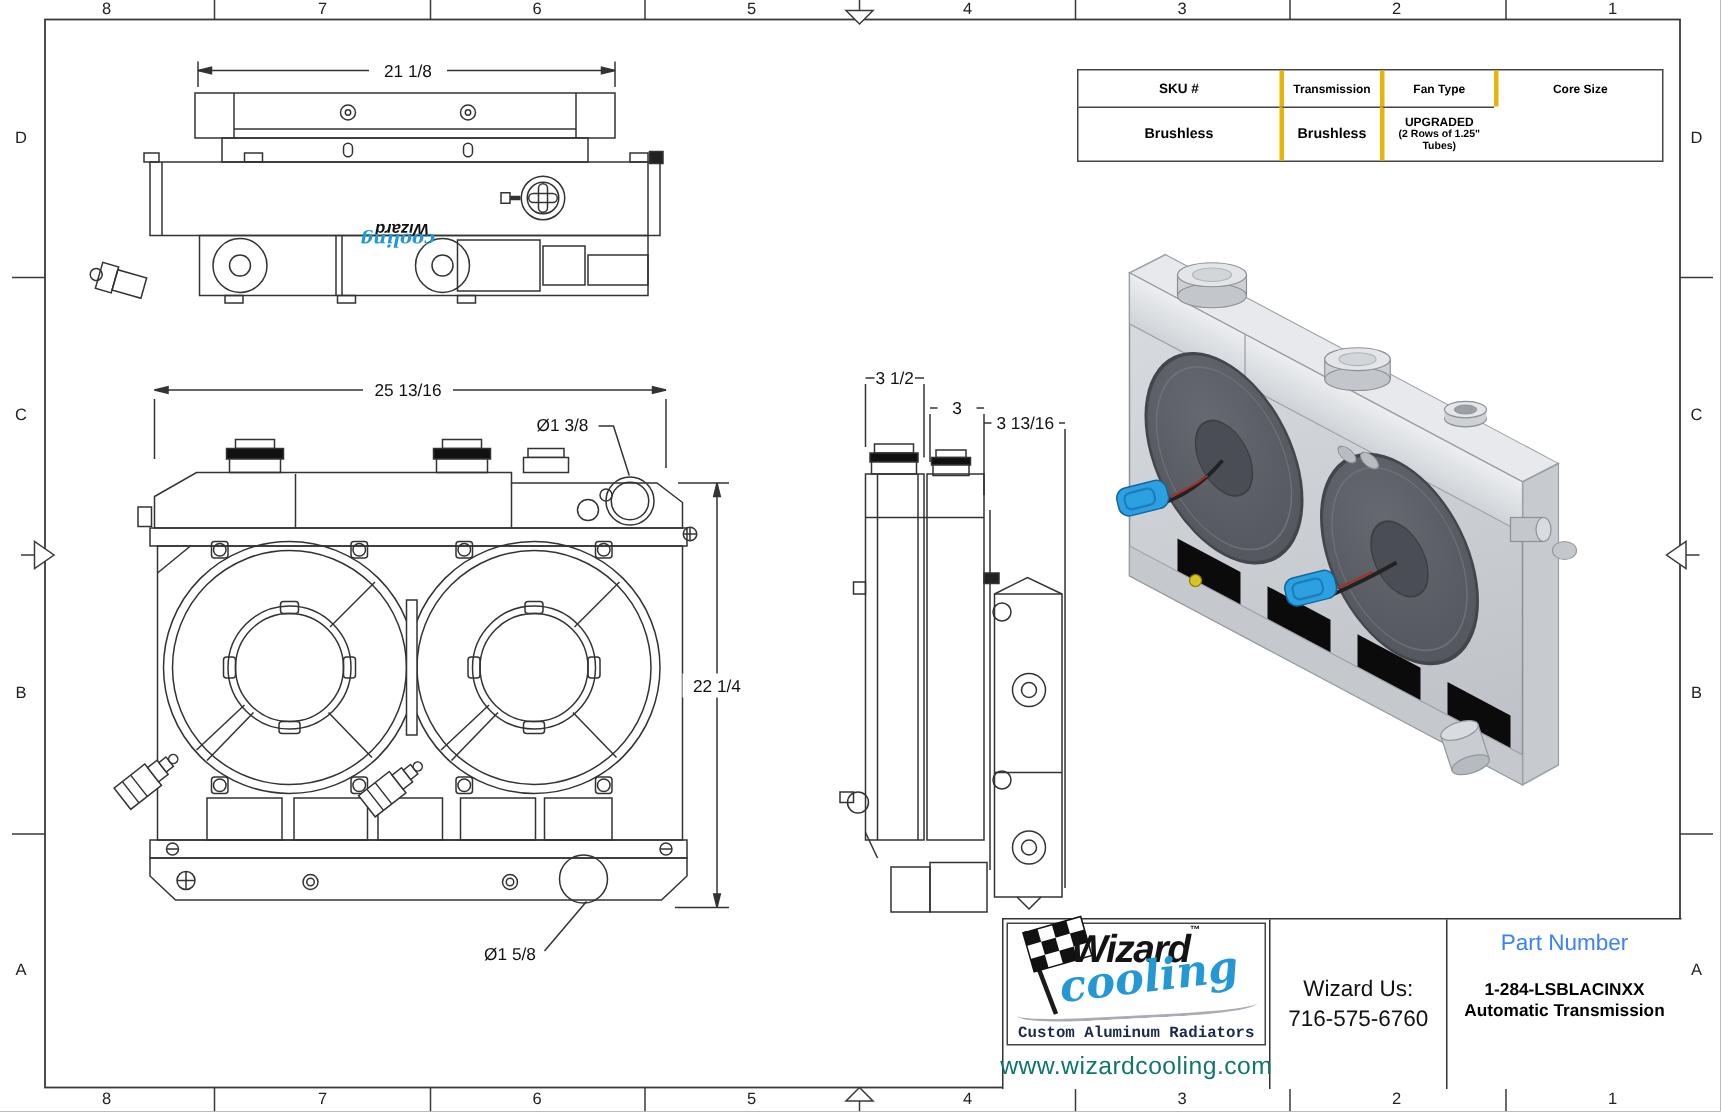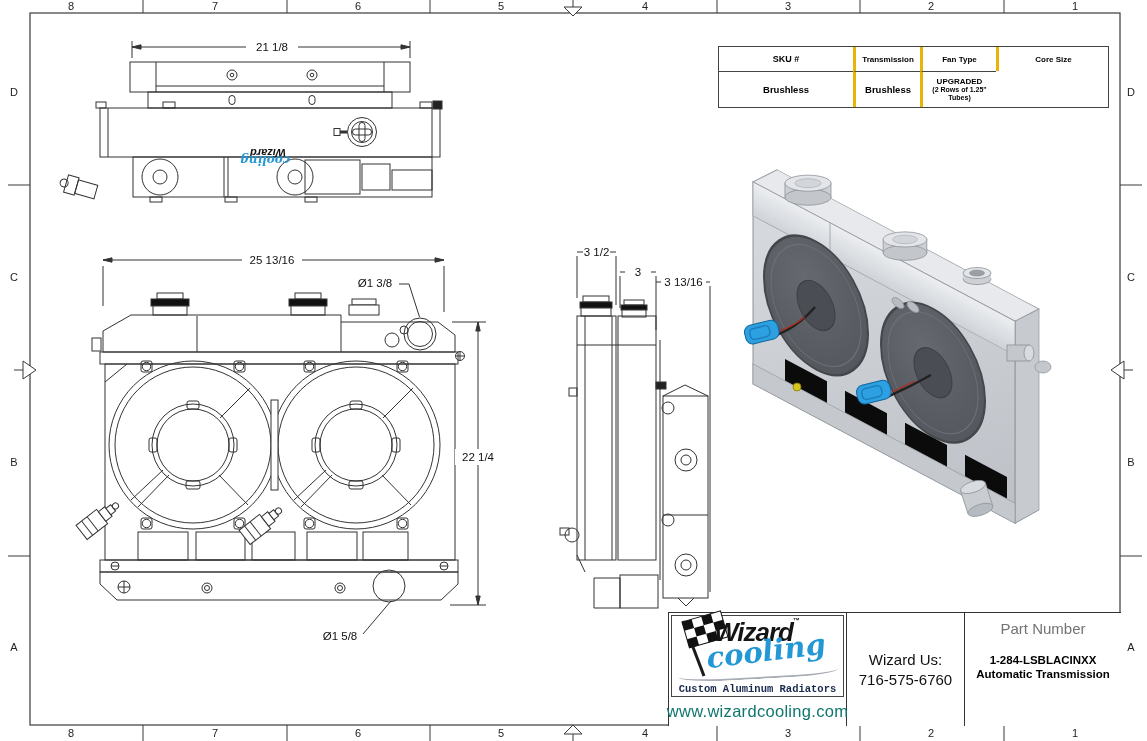--- a/index.html
+++ b/index.html
@@ -27,21 +27,21 @@
   .spec .cs2{font-weight:bold;font-size:7px;line-height:8px;}
 
   
   .tblock{left:668px;top:612px;width:452px;height:113px;border-top:1px solid #333;
           border-left:1px solid #333;display:flex;background:#fff;}
   .tb-cell{border-right:1px solid #333;height:100%;box-sizing:border-box;}
   .tb-logo{width:178px;display:flex;flex-direction:column;}
   .tb-contact{width:118px;display:flex;flex-direction:column;align-items:center;justify-content:center;
               font-size:15px;color:#111;line-height:20px;}
   .tb-part{width:156px;border-right:none;display:flex;flex-direction:column;align-items:center;padding-top:7px;}
-  .part-label{font-size:15px;color:#737373;}
+  .part-label{font-size:15px;color:#3b82f6;}
   .part-num{font-size:11.5px;font-weight:bold;margin-top:16px;line-height:14px;text-align:center;}
   .logo-box{border:1px solid #444;margin:2px 2px 0 2px;height:80px;position:relative;flex:0 0 auto;}
   .www{flex:1;display:flex;align-items:center;justify-content:center;font-size:16.5px;color:#0f766e;letter-spacing:.3px;}
   .wz-name{position:absolute;left:42px;top:1px;font-style:italic;font-weight:bold;font-size:26px;
            letter-spacing:-1px;color:#141414;}
   .wz-tm{font-size:7px;vertical-align:top;letter-spacing:0;}
   .wz-script{position:absolute;left:34px;top:18px;font-family:"DejaVu Serif",serif;font-style:italic;
              font-weight:bold;font-size:29px;color:#2498d5;transform:rotate(-7deg);}
   .wz-swoosh{position:absolute;left:6px;bottom:17px;width:160px;height:10px;
              border-bottom:2px solid #a8adb5;border-radius:50%/9px;transform:rotate(-3deg);}

